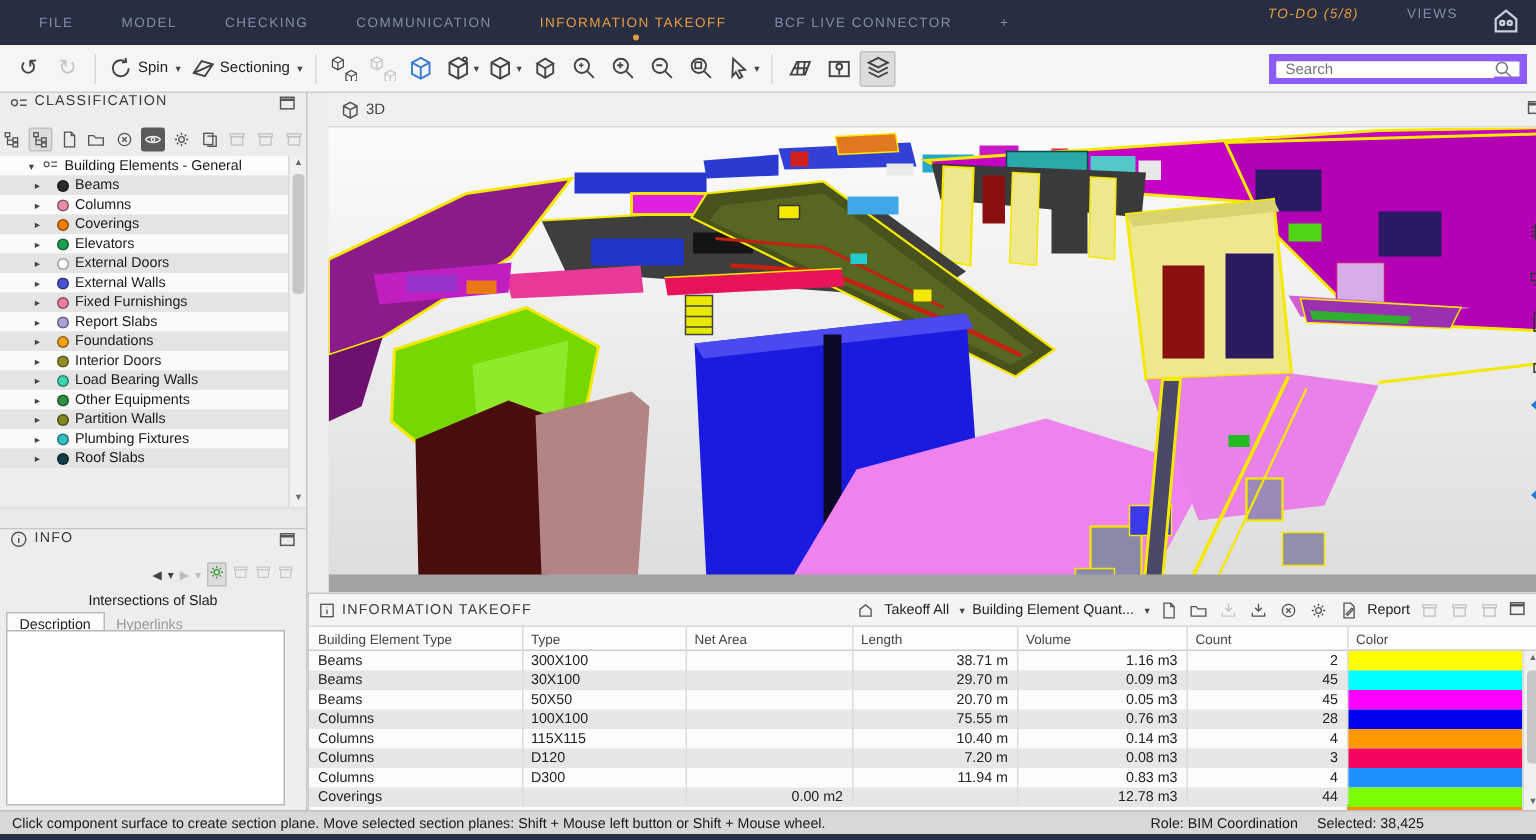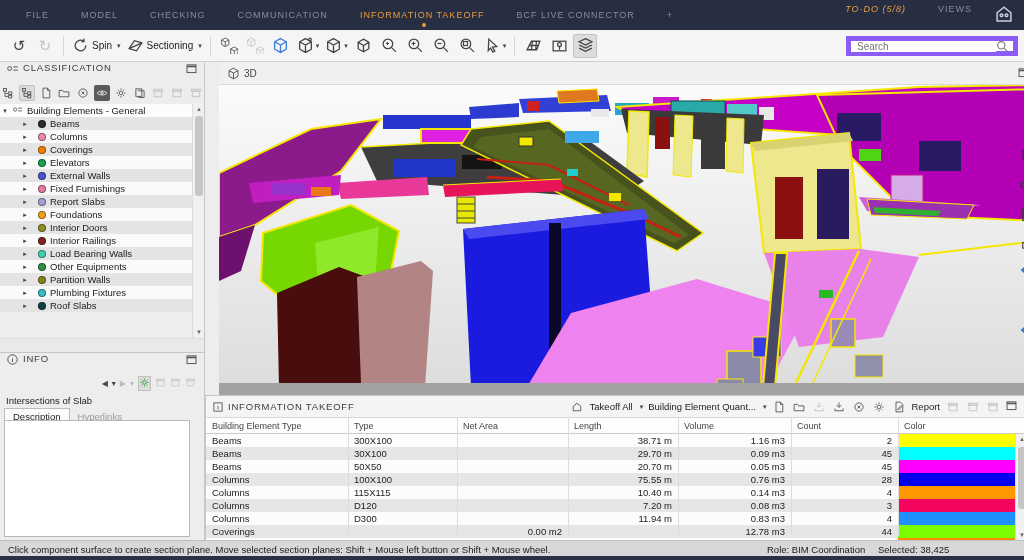--- a/index.html
+++ b/index.html
@@ -39,37 +39,37 @@
   .icon-row { height:18px; display:flex; align-items:center; justify-content:center; gap:3px; }
   .icon-row .mini { width:16px; height:16px; display:flex; align-items:center; justify-content:center; border-radius:2px; }
   .icon-row .mini svg { width:12px; height:12px; stroke:#555; fill:none; stroke-width:1.2; }
   .mini.pressed { background:#DCDCDC; border:1px solid #C0C0C0; }
   .mini.dark { background:#5A5A5A; }
   .mini.dark svg { stroke:#EEE; }
   .mini.off svg { stroke:#C2C2C2; }
 
   .tree { position:absolute; left:0; top:42px; width:192px; }
   .tree-row { height:13px; display:flex; align-items:center; padding-left:6px; background:#FAFAFA; }
-  .tree-root { height:13px; display:flex; align-items:center; padding-left:0; background:#FCFCFC; }
+  .tree-root { height:13px; display:flex; align-items:center; padding-left:16px; background:#FCFCFC; }
   .tree-items > div:nth-of-type(odd) { background:#E4E4E4; }
   .tw { font-size:9.5px; color:#1A1A1A; margin-left:4px; white-space:nowrap; }
   .arr { font-size:7px; color:#444; width:10px; text-align:center; }
   .dot { width:8px; height:8px; border-radius:50%; border:1px solid rgba(0,0,0,0.4); margin-left:8px; }
   .rooticon svg { width:11px; height:11px; stroke:#555; fill:none; stroke-width:1.2; margin-left:2px; }
   .vscroll { position:absolute; width:12px; background:#F0F0F0; border-left:1px solid #DADADA; }
   .vscroll .sarr { position:absolute; left:0; width:12px; height:11px; font-size:6px; color:#666; text-align:center; line-height:11px; }
   .vscroll .thumb { position:absolute; left:2px; width:8px; background:#C6C6C6; border-radius:3px; }
   .tree-strip { position:absolute; left:0; top:276px; width:204px; height:14px; background:#E9E9E9; border-top:1px solid #DDD; }
 
   
   .infopanel { position:absolute; left:0; top:290px; width:204px; height:188px; border-top:1px solid #C6C6C6; background:#EDEDED; }
   .info-toolbar { height:16px; display:flex; align-items:center; justify-content:flex-end; gap:4px; padding-right:8px; }
   .info-toolbar .g { font-size:8px; color:#444; }
   .info-toolbar .g.off { color:#BBB; }
-  .info-subject { font-size:9.5px; color:#1A1A1A; padding:4px 6px 2px 6px; }
+  .info-subject { font-size:9.5px; color:#1A1A1A; padding:4px 6px 2px 6px;text-align:center; }
   .tabs { display:flex; align-items:flex-end; height:16px; padding-left:4px; }
   .tab { font-size:9.5px; padding:2px 8px; color:#999; }
   .tab.active { background:#FCFCFC; border:1px solid #BBB; border-bottom:none; color:#222; }
   .desc-box { position:absolute; left:4px; top:67px; width:186px; height:117px; background:#FFF; border:1px solid #B8B8B8; }
 
   
   .viewport { position:absolute; left:219px; top:62px; width:819px; height:333px; }
   .vp-header { height:23px; background:#F0F0F0; border-bottom:1px solid #D8D8D8; display:flex; align-items:center; padding:0 8px; }
   .vp-title { font-size:10px; color:#444; margin-left:4px; flex:1; }
   .vp-canvas { position:absolute; left:0; top:23px; width:819px; height:310px; background:linear-gradient(#FBFBFB, #DCDCDC); overflow:hidden; }
@@ -460,20 +460,25 @@
               <span class="dot" style="background: rgb(240, 127, 0);"></span>
               <span class="tw">Coverings</span>
             </div>
 
             <div class="tree-row">
               <span class="arr" style="margin-left:14px">▸</span>
               <span class="dot" style="background: rgb(30, 158, 80);"></span>
               <span class="tw">Elevators</span>
             </div>
 
+            <div class="tree-row">
+              <span class="arr" style="margin-left:14px">▸</span>
+              <span class="dot" style="background: rgb(255, 255, 255);"></span>
+              <span class="tw">External Doors</span>
+            </div>
 
             <div class="tree-row">
               <span class="arr" style="margin-left:14px">▸</span>
               <span class="dot" style="background: rgb(74, 84, 208);"></span>
               <span class="tw">External Walls</span>
             </div>
 
             <div class="tree-row">
               <span class="arr" style="margin-left:14px">▸</span>
               <span class="dot" style="background: rgb(232, 125, 158);"></span>
@@ -491,25 +496,20 @@
               <span class="dot" style="background: rgb(240, 161, 28);"></span>
               <span class="tw">Foundations</span>
             </div>
 
             <div class="tree-row">
               <span class="arr" style="margin-left:14px">▸</span>
               <span class="dot" style="background: rgb(143, 143, 37);"></span>
               <span class="tw">Interior Doors</span>
             </div>
 
-            <div class="tree-row">
-              <span class="arr" style="margin-left:14px">▸</span>
-              <span class="dot" style="background: rgb(126, 36, 32);"></span>
-              <span class="tw">Interior Railings</span>
-            </div>
 
             <div class="tree-row">
               <span class="arr" style="margin-left:14px">▸</span>
               <span class="dot" style="background: rgb(62, 211, 177);"></span>
               <span class="tw">Load Bearing Walls</span>
             </div>
 
             <div class="tree-row">
               <span class="arr" style="margin-left:14px">▸</span>
               <span class="dot" style="background: rgb(47, 144, 66);"></span>

